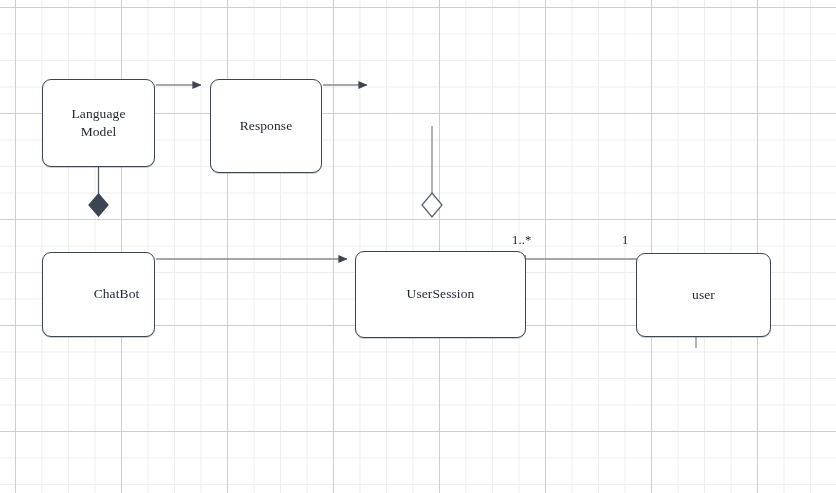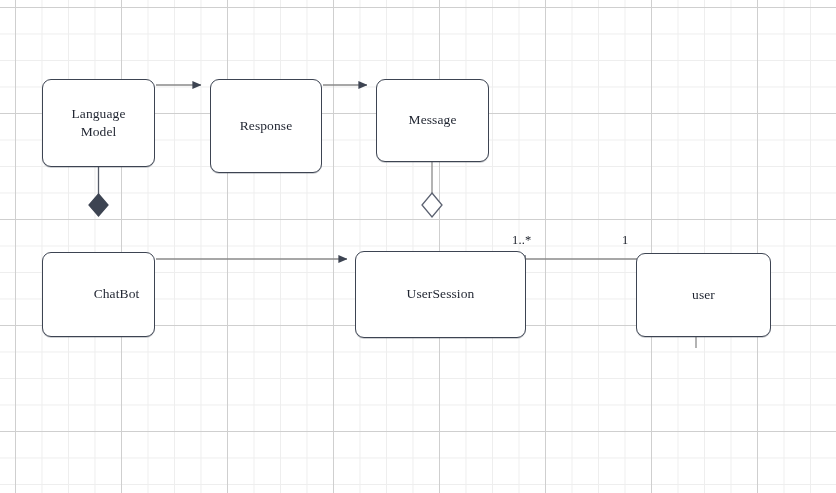--- a/index.html
+++ b/index.html
@@ -122,23 +122,20 @@
 
   <div class="node" style="left:42px; top:43px; width:113px; height:88px;">
     <span class="label">Language
 Model</span>
   </div>
 
   <div class="node" style="left:210px; top:43px; width:112px; height:94px;">
     <span class="label">Response</span>
   </div>
 
-  <div class="node" style="left:376px; top:43px; width:113px; height:83px;">
-    <span class="label">Message</span>
-  </div>
 
   <div class="node" style="left:42px; top:216px; width:113px; height:85px;padding-left:36px;">
     <span class="label">ChatBot</span>
   </div>
 
   <div class="node" style="left:355px; top:215px; width:171px; height:87px;">
     <span class="label">UserSession</span>
   </div>
 
   <div class="node" style="left:636px; top:217px; width:135px; height:84px;text-align:right;">

